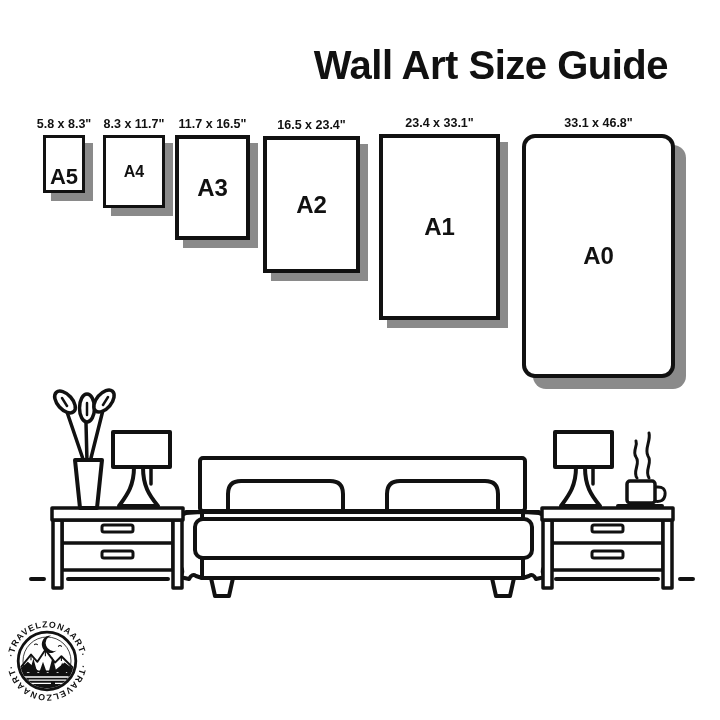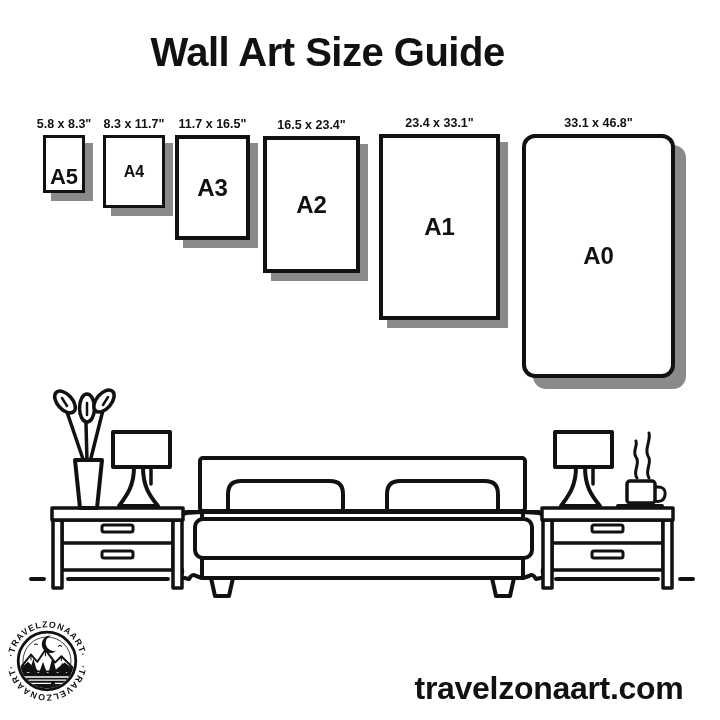--- a/index.html
+++ b/index.html
@@ -12,23 +12,23 @@
     position:relative;
     width:720px;height:720px;
     margin:0 auto;
     background:var(--bg,#fff);
     font-family:"Liberation Sans", sans-serif;
     color:var(--ink,#111);
     overflow:hidden;
   }
   .title{
     position:absolute;top:30px;left:0;width:655px;
-    text-align:center;
+    text-align:right;
     font-size:40px;font-weight:bold;letter-spacing:-0.5px;
-    margin:0;line-height:1.1;
+    margin:13px;line-height:1.1;
   }
   .size-item{position:absolute;}
   .dim{
     position:absolute;bottom:100%;left:50%;
     transform:translateX(-50%);
     margin-bottom:4px;
     font-size:12.5px;font-weight:bold;white-space:nowrap;
   }
   .frame{
     width:100%;height:100%;box-sizing:border-box;
@@ -181,15 +181,14 @@
       <path d="M20,70 h57 M27,74 h47 M17,78 h38 M60,78 h20" stroke="#ffffff" stroke-width="1.6"></path>
     </g>
     <text font-size="11" font-weight="bold" letter-spacing="1.2" fill="currentColor">
       <textPath href="#lg-ring" xlink:href="#lg-ring" startOffset="25%" text-anchor="middle">·TRAVELZONAART·</textPath>
     </text>
     <text font-size="11" font-weight="bold" letter-spacing="1.2" fill="currentColor">
       <textPath href="#lg-ring" xlink:href="#lg-ring" startOffset="75%" text-anchor="middle">·TRAVELZONAART·</textPath>
     </text>
   </svg>
 
-  <div class="url">travelzonaart.com</div>
 
 </div>
 
 </body></html>

